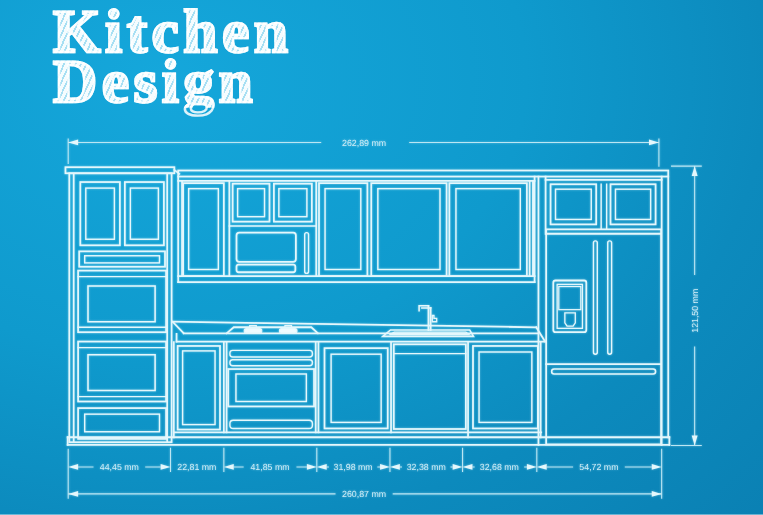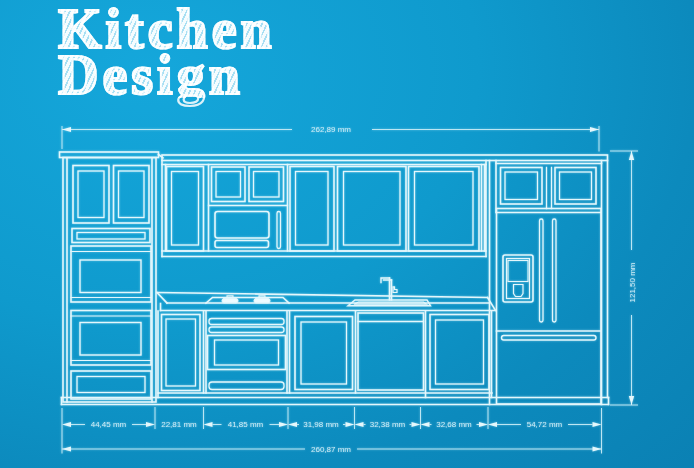--- a/index.html
+++ b/index.html
@@ -1,19 +1,19 @@
 <!DOCTYPE html>
 <html><head>
 <meta charset="utf-8">
 <style>
   html,body{margin:0;padding:0;}
   #stage{position:relative;width:694px;height:468px;overflow:hidden;
     background:radial-gradient(950px 720px at 21% 15%, #15a7db 0%, #0f9acd 35%, #0c8abd 58%, #0978ab 100%);
     font-family:"Liberation Sans", sans-serif;}
-  #title{position:absolute;left:58px;top:6px;
+  #title{position:absolute;left:48px;top:6px;
     font-family:"Liberation Serif", serif;font-weight:bold;
     font-size:56px;line-height:46px;letter-spacing:4px;
     -webkit-text-stroke:2.2px rgba(255,255,255,0.85);
     background:repeating-linear-gradient(115deg, rgba(255,255,255,0.96) 0 3px, rgba(205,238,250,0.8) 3px 4.6px);
     -webkit-background-clip:text;background-clip:text;color:transparent;}
   svg text{font-family:"Liberation Sans", sans-serif;font-size:8px;fill:#cfecf6;}
 </style>
 </head>
 <body>
 <div id="stage">

